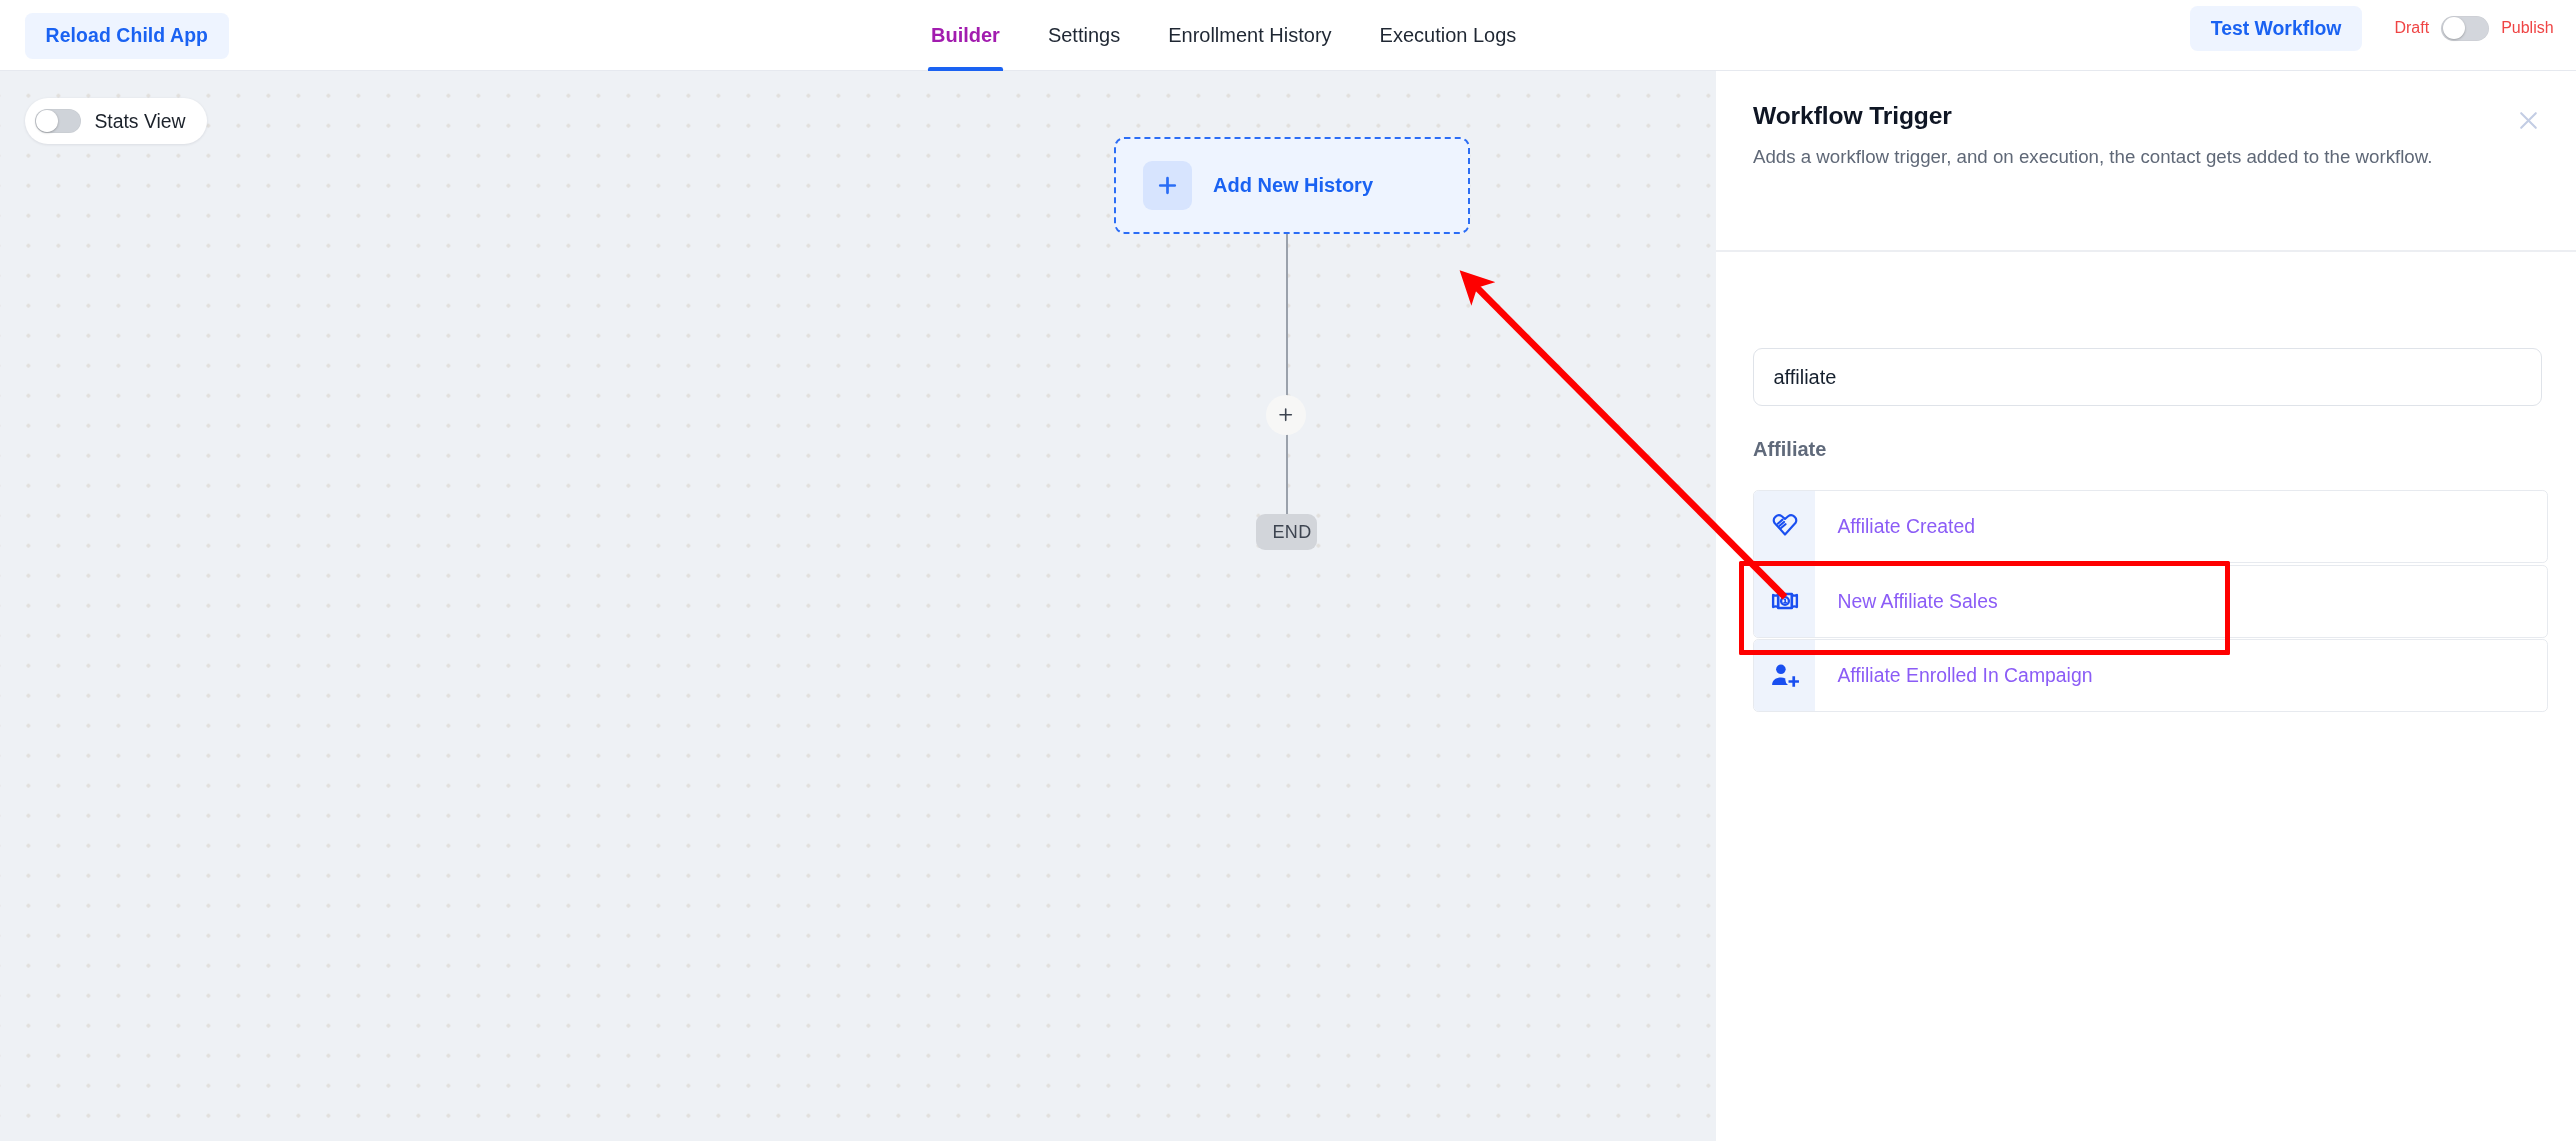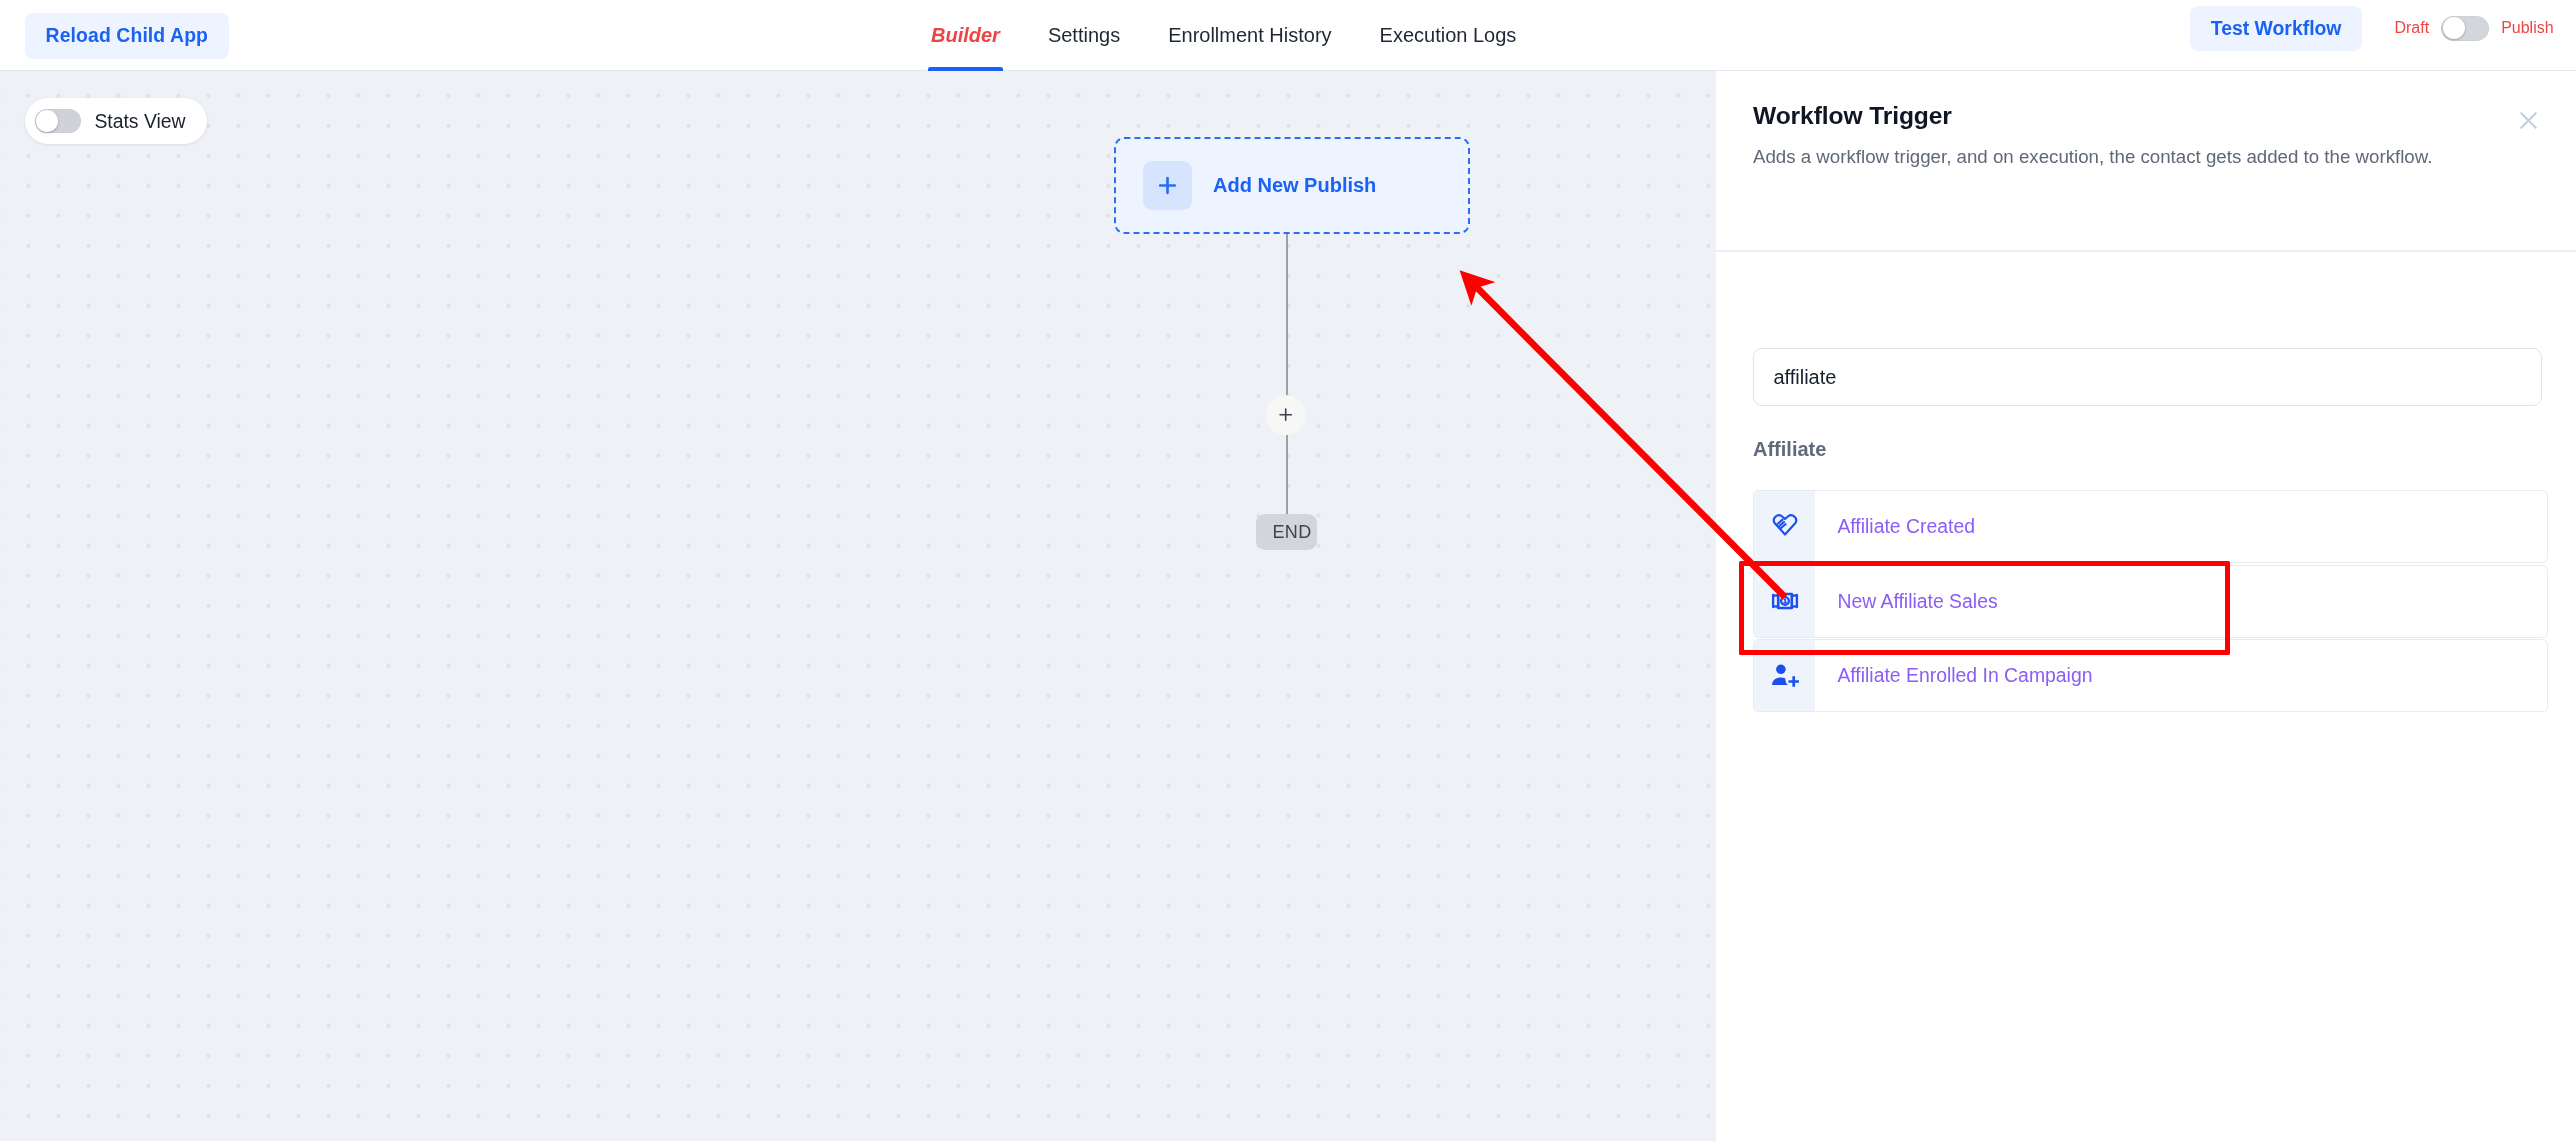--- a/index.html
+++ b/index.html
@@ -28,21 +28,21 @@
 
   .tabs{
     position:absolute; left:907px; top:0; height:71px;
     display:flex; align-items:stretch; gap:0;
   }
   .tab{
     position:relative; display:flex; align-items:center;
     padding:0 24px; font-size:20px; color:#1f2733; font-weight:400;
     cursor:pointer; white-space:nowrap;
   }
-  .tab.active{ color:#ef4444; font-weight:600;font-style:italic; }
+  .tab.active{ color:#a21caf; font-weight:600; }
   .tab.active:after{
     content:""; position:absolute; left:21px; right:21px; bottom:0;
     height:4.5px; background:#1a62f2; border-radius:2.2px 2.2px 0 0;
   }
 
   .right-ctrls{
     position:absolute; right:22.4px; top:0; height:56px;
     display:flex; align-items:center; gap:32px;
   }
   .test-btn{
@@ -206,21 +206,21 @@
   </div>
 
   <div class="conn-line"></div>
 
   <div class="trigger-node">
     <div class="plus-tile">
       <svg width="25" height="25" viewBox="0 0 24 24" fill="none" stroke="#2b6df5" stroke-width="2.6" stroke-linecap="round">
         <path d="M12 5v14M5 12h14"></path>
       </svg>
     </div>
-    <span class="trigger-label">Add New Publish</span>
+    <span class="trigger-label">Add New History</span>
   </div>
 
   <div class="conn-plus">
     <svg width="19.4" height="19.4" viewBox="0 0 24 24" fill="none" stroke="#3d4450" stroke-width="2" stroke-linecap="round">
       <path d="M12 5v14M5 12h14"></path>
     </svg>
   </div>
 
   <div class="end-node">END</div>
 </div>

